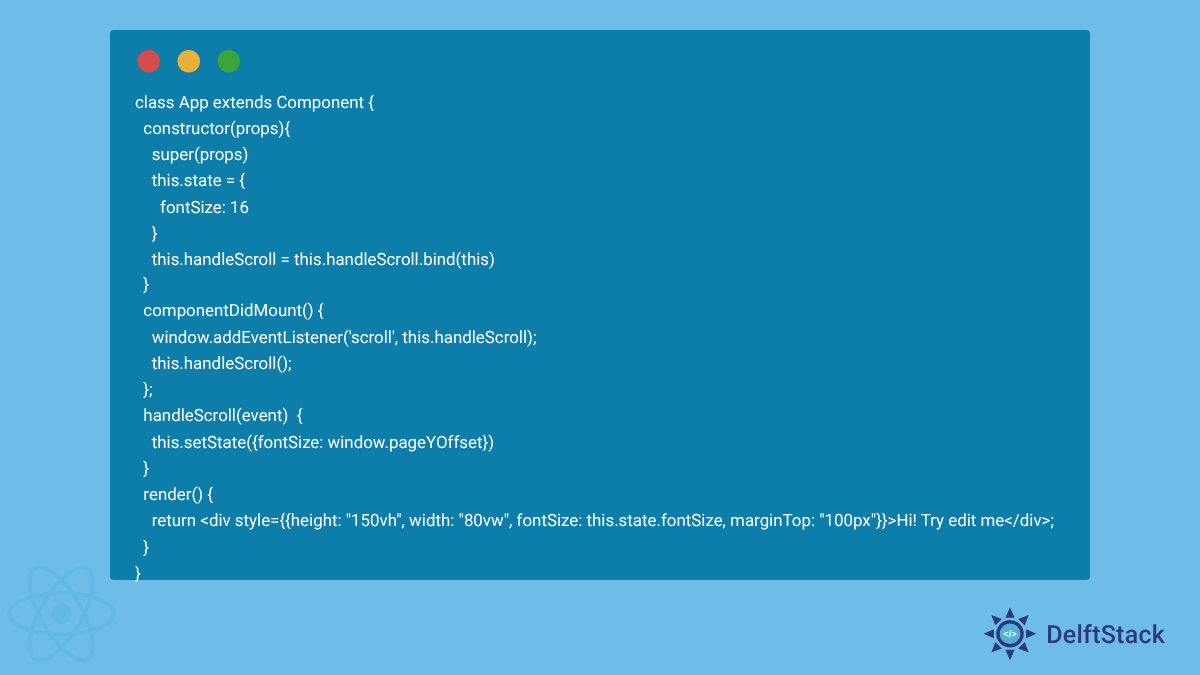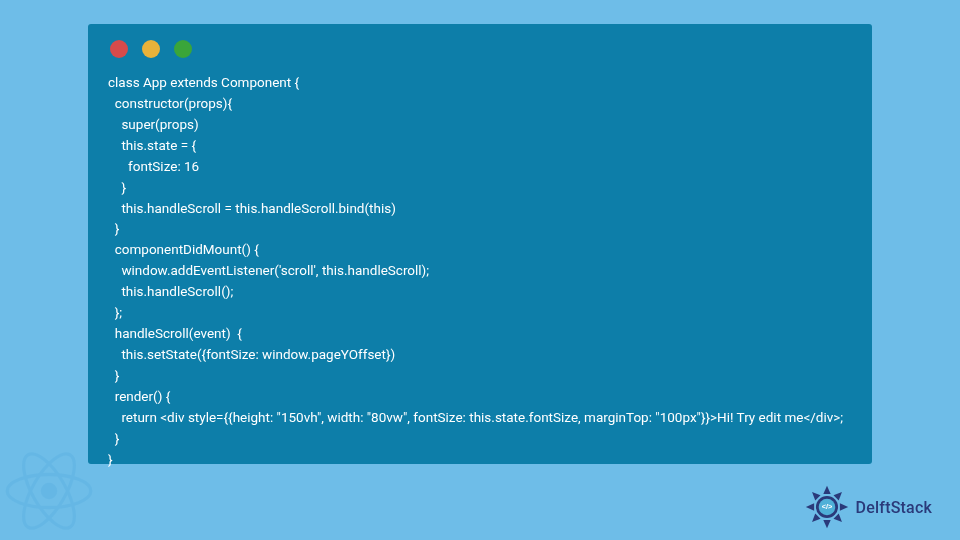--- a/index.html
+++ b/index.html
@@ -51,21 +51,21 @@
   .brand {
     position: absolute;
     right: 28px;
     bottom: 10px;
     display: flex;
     align-items: center;
     gap: 6px;
     color: #2a3a7a;
   }
   .brand .name {
-    font-size: 16px;
+    font-size: 20px;
     font-weight: 500;
     letter-spacing: 0.2px;
     color: #2a3a7a;
   }
   .brand svg { display: block; }
   .bg-deco {
     position: absolute;
     left: -6px;
     bottom: -6px;
     width: 110px;

